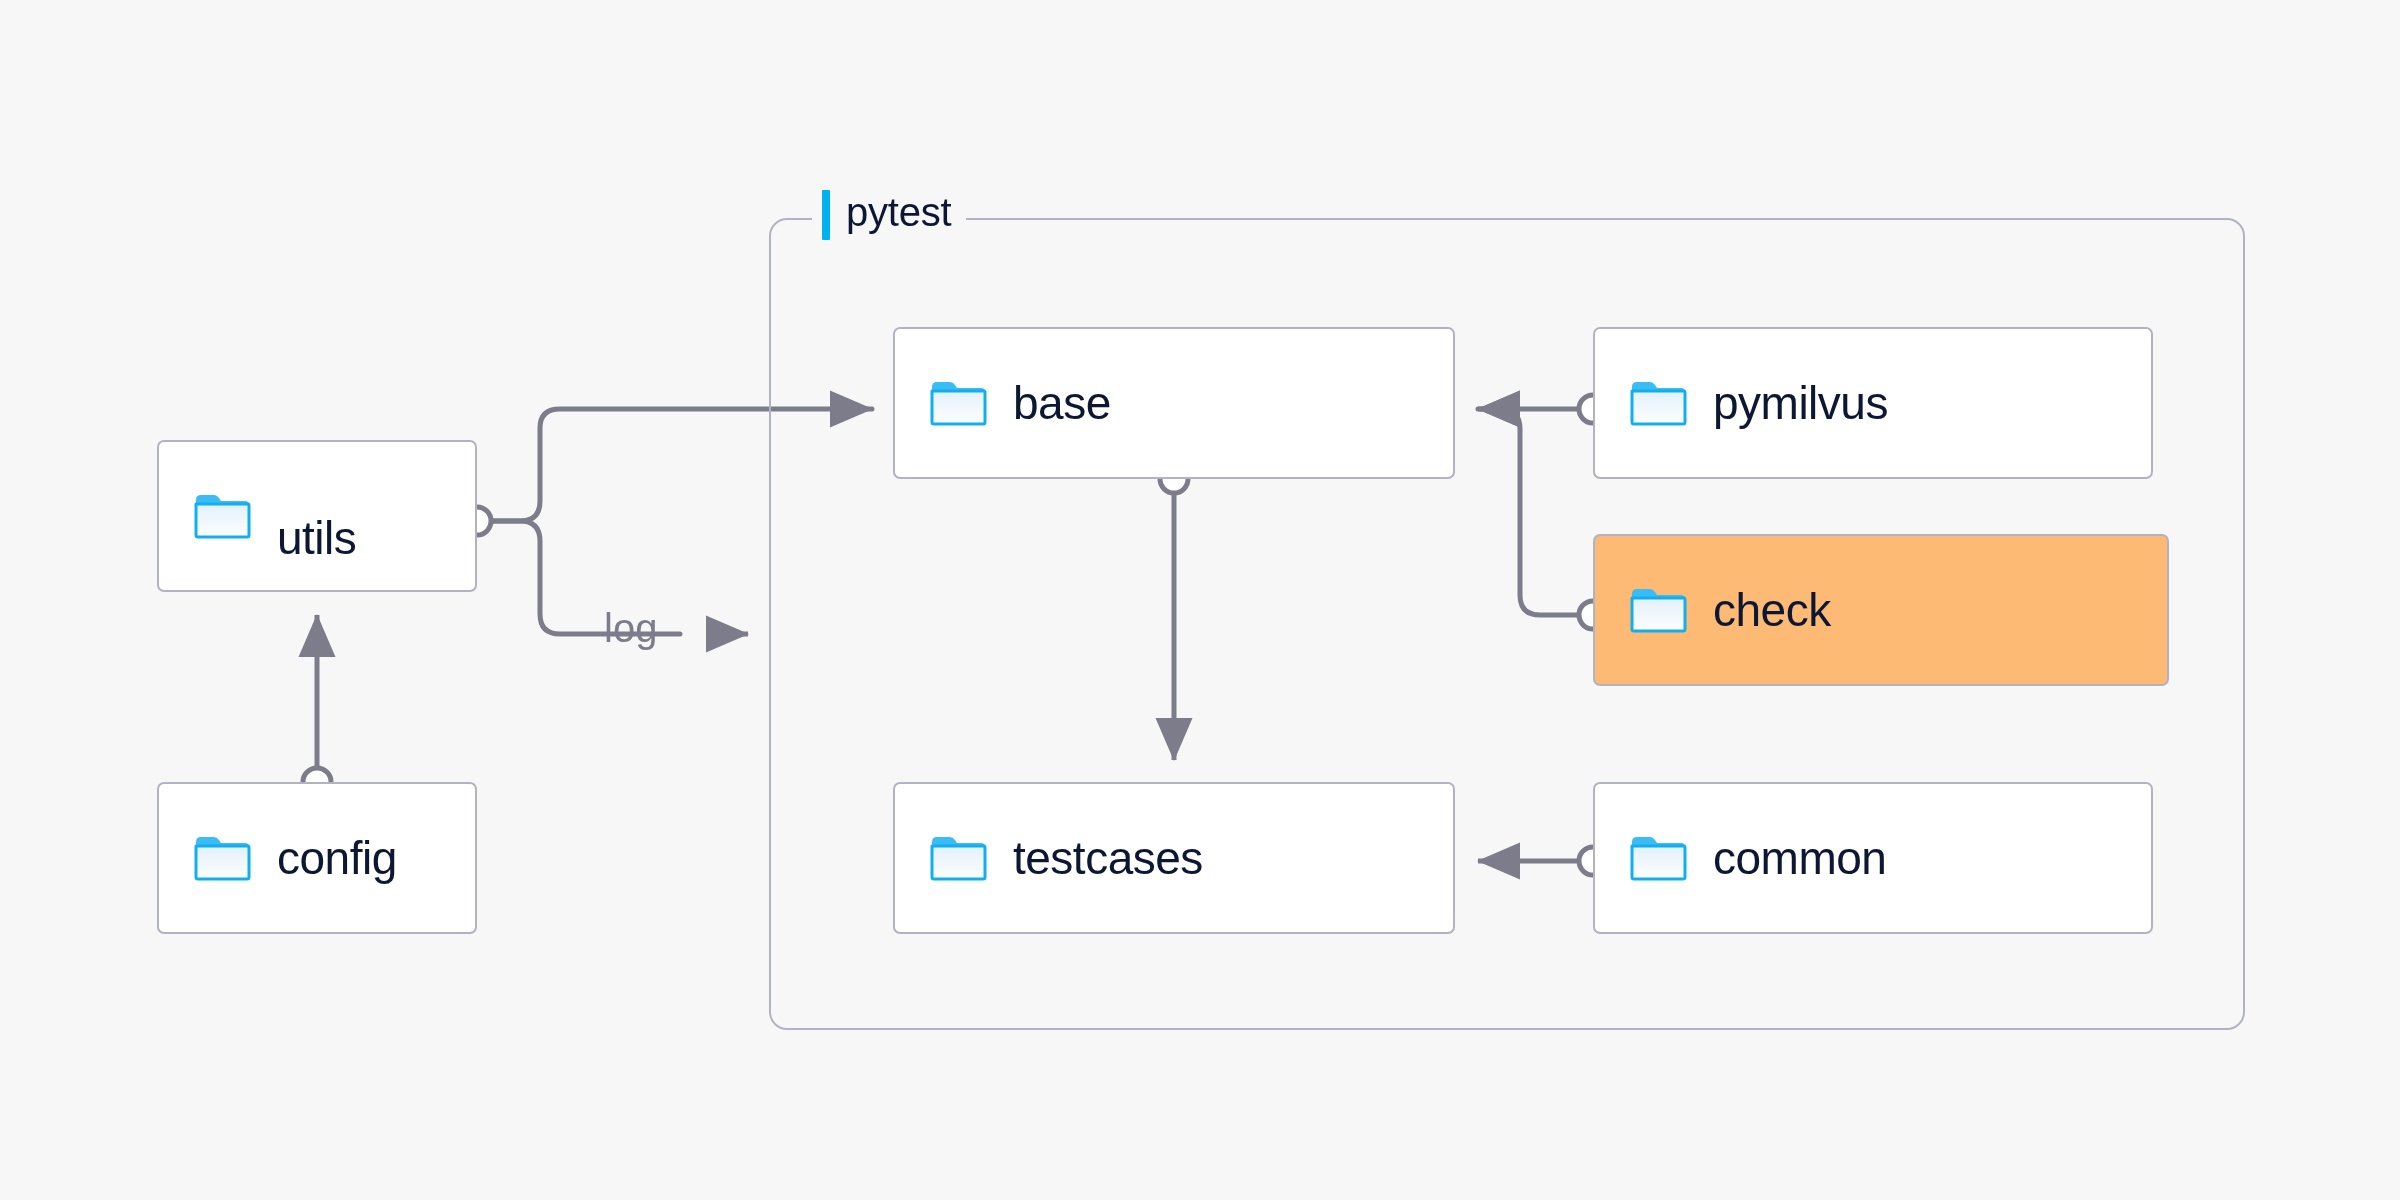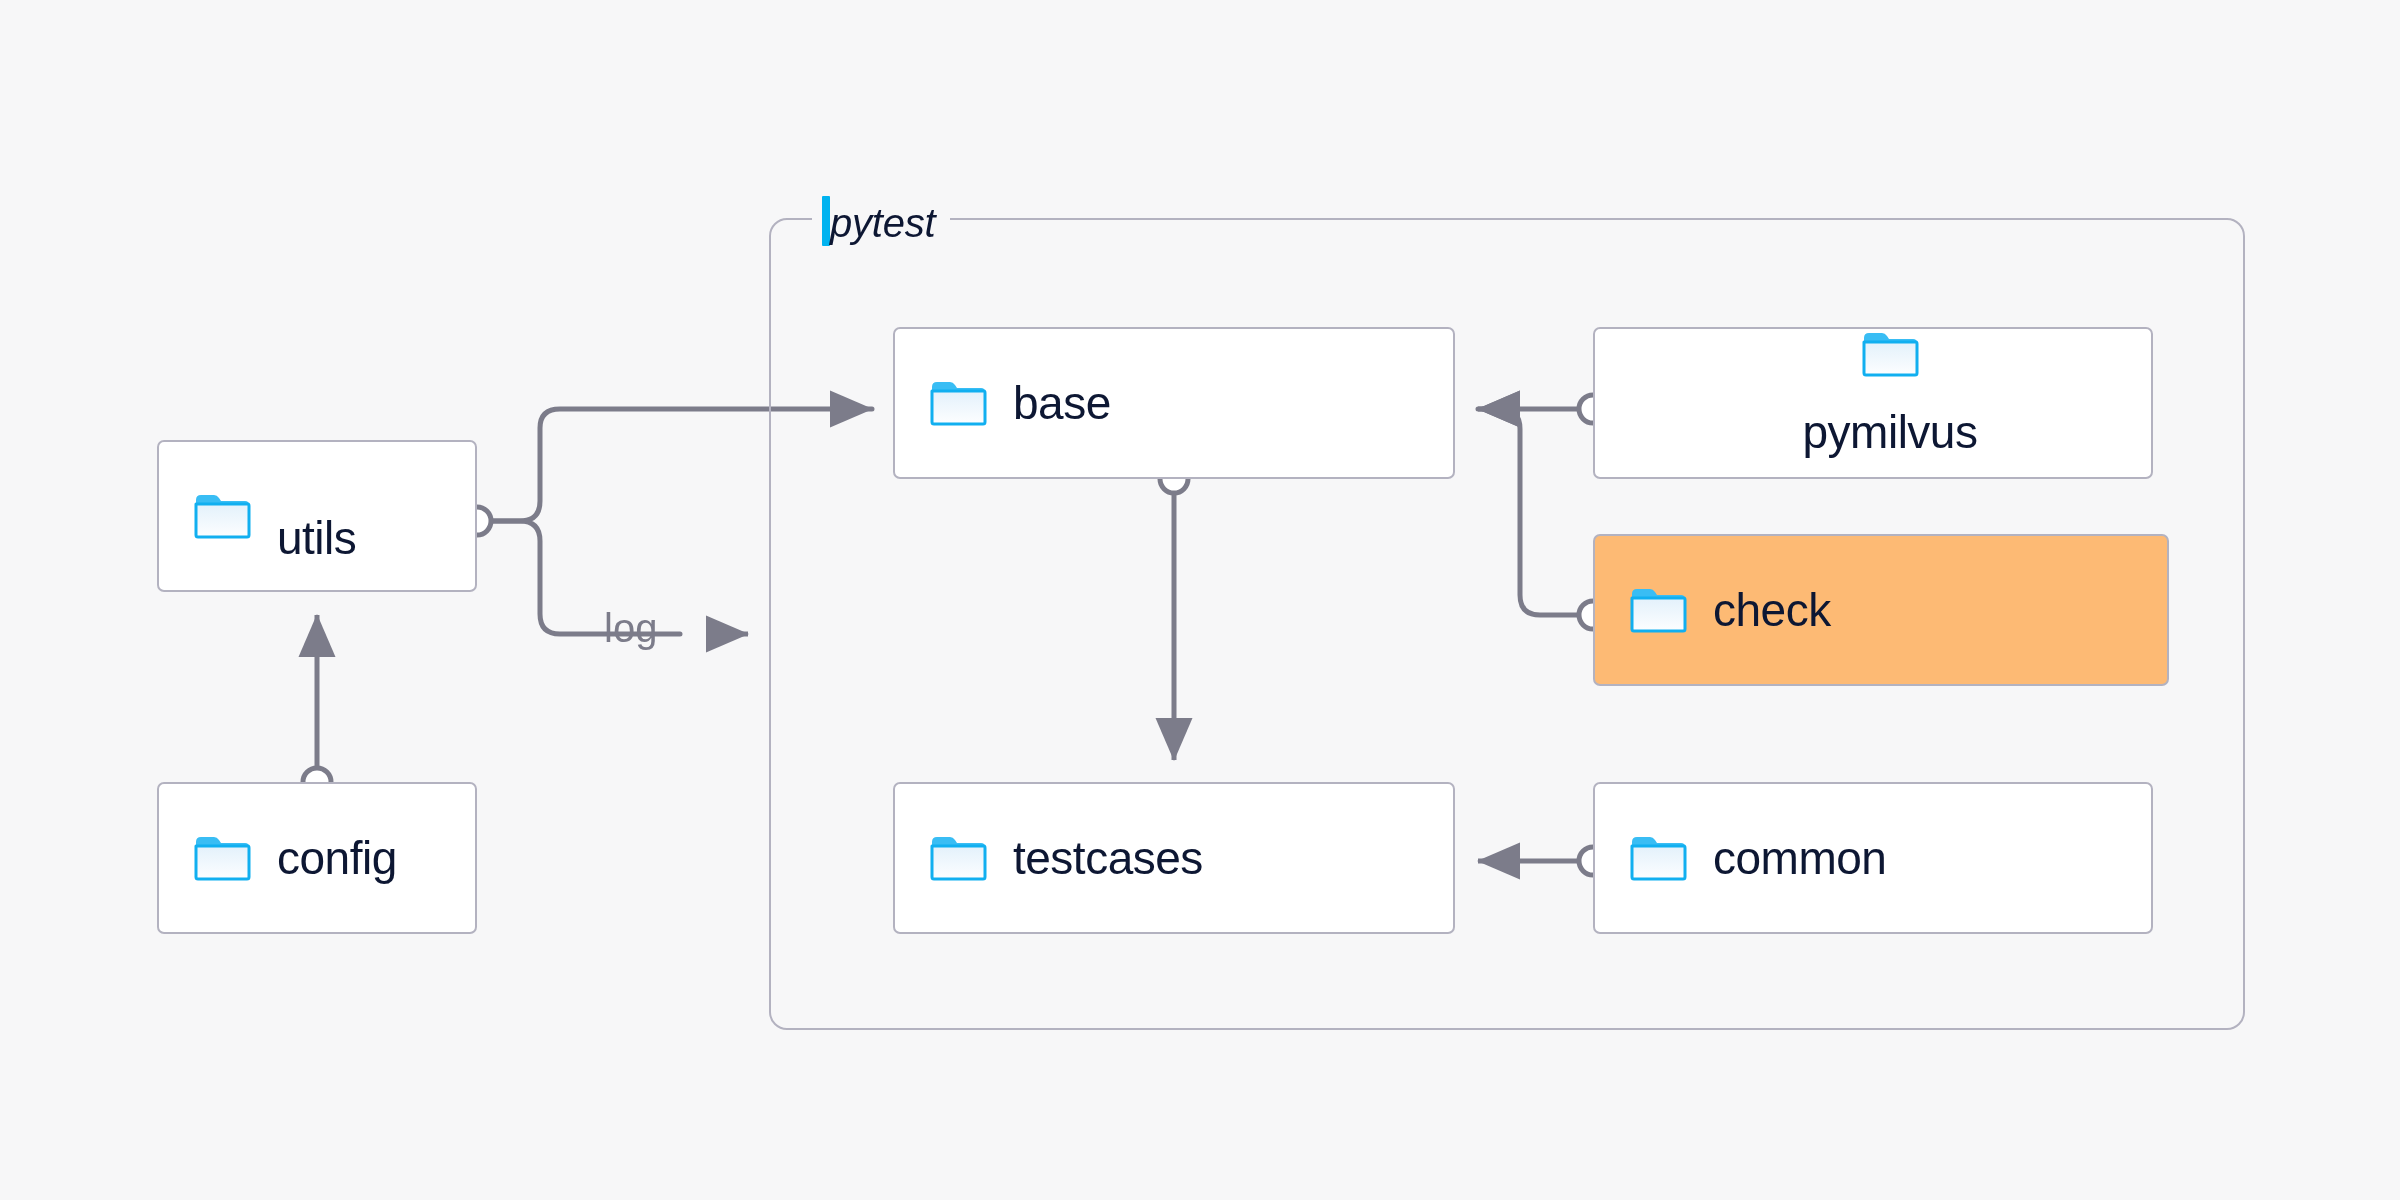--- a/index.html
+++ b/index.html
@@ -27,25 +27,25 @@
   .group-box {
     position: absolute;
     border: 2px solid #b3b2c0;
     border-radius: 18px;
     background: transparent;
     box-sizing: border-box;
   }
   .group-label {
     position: absolute;
     display: flex;
-    align-items: flex-end;
+    align-items: flex-start;
+    gap: 16px;
     background: #f7f7f8;
     padding: 0 14px 0 10px;
     height: 56px;
-    font-style: italic;
   }
   .group-accent {
     width: 8px;
     height: 50px;
     background: #00b3f0;
     border-radius: 1px;
     flex: 0 0 auto;
   }
   .group-label-text {
     font-size: 40px;
@@ -176,21 +176,21 @@
         </svg>
         <span class="node-label" style="color: rgb(13, 23, 51);">base</span>
       </div>
       <div class="node" style="left: 893px; top: 782px; width: 562px; height: 152px; background: rgb(255, 255, 255); border-color: rgb(179, 178, 192);">
         <svg class="folder-icon" viewBox="0 0 58 50">
           <path d="M3 9 Q3 4 8 4 L21 4 Q24 4 26 7 L28 10 L52 10 Q56 10 56 14 L56 16 L3 16 Z" fill="#39bdf4"></path>
           <path d="M3 13 L55 13 Q56 13 56 15 L56 44 Q56 46 54 46 L5 46 Q3 46 3 44 Z" fill="url(#folderGrad)" stroke="#11aff0" stroke-width="3" stroke-linejoin="round"></path>
         </svg>
         <span class="node-label" style="color: rgb(13, 23, 51);">testcases</span>
       </div>
-      <div class="node" style="left: 1593px; top: 327px; width: 560px; height: 152px; background: rgb(255, 255, 255); border-color: rgb(179, 178, 192); flex-direction: column;">
+      <div class="node" style="left: 1593px; top: 327px; width: 560px; height: 152px; background: rgb(255, 255, 255); border-color: rgb(179, 178, 192);">
         <svg class="folder-icon" viewBox="0 0 58 50">
           <path d="M3 9 Q3 4 8 4 L21 4 Q24 4 26 7 L28 10 L52 10 Q56 10 56 14 L56 16 L3 16 Z" fill="#39bdf4"></path>
           <path d="M3 13 L55 13 Q56 13 56 15 L56 44 Q56 46 54 46 L5 46 Q3 46 3 44 Z" fill="url(#folderGrad)" stroke="#11aff0" stroke-width="3" stroke-linejoin="round"></path>
         </svg>
         <span class="node-label" style="color: rgb(13, 23, 51);">pymilvus</span>
       </div>
       <div class="node" style="left: 1593px; top: 534px; width: 576px; height: 152px; background: #fdba74; border-color: rgb(179, 178, 192);">
         <svg class="folder-icon" viewBox="0 0 58 50">
           <path d="M3 9 Q3 4 8 4 L21 4 Q24 4 26 7 L28 10 L52 10 Q56 10 56 14 L56 16 L3 16 Z" fill="#39bdf4"></path>
           <path d="M3 13 L55 13 Q56 13 56 15 L56 44 Q56 46 54 46 L5 46 Q3 46 3 44 Z" fill="url(#folderGrad)" stroke="#11aff0" stroke-width="3" stroke-linejoin="round"></path>

